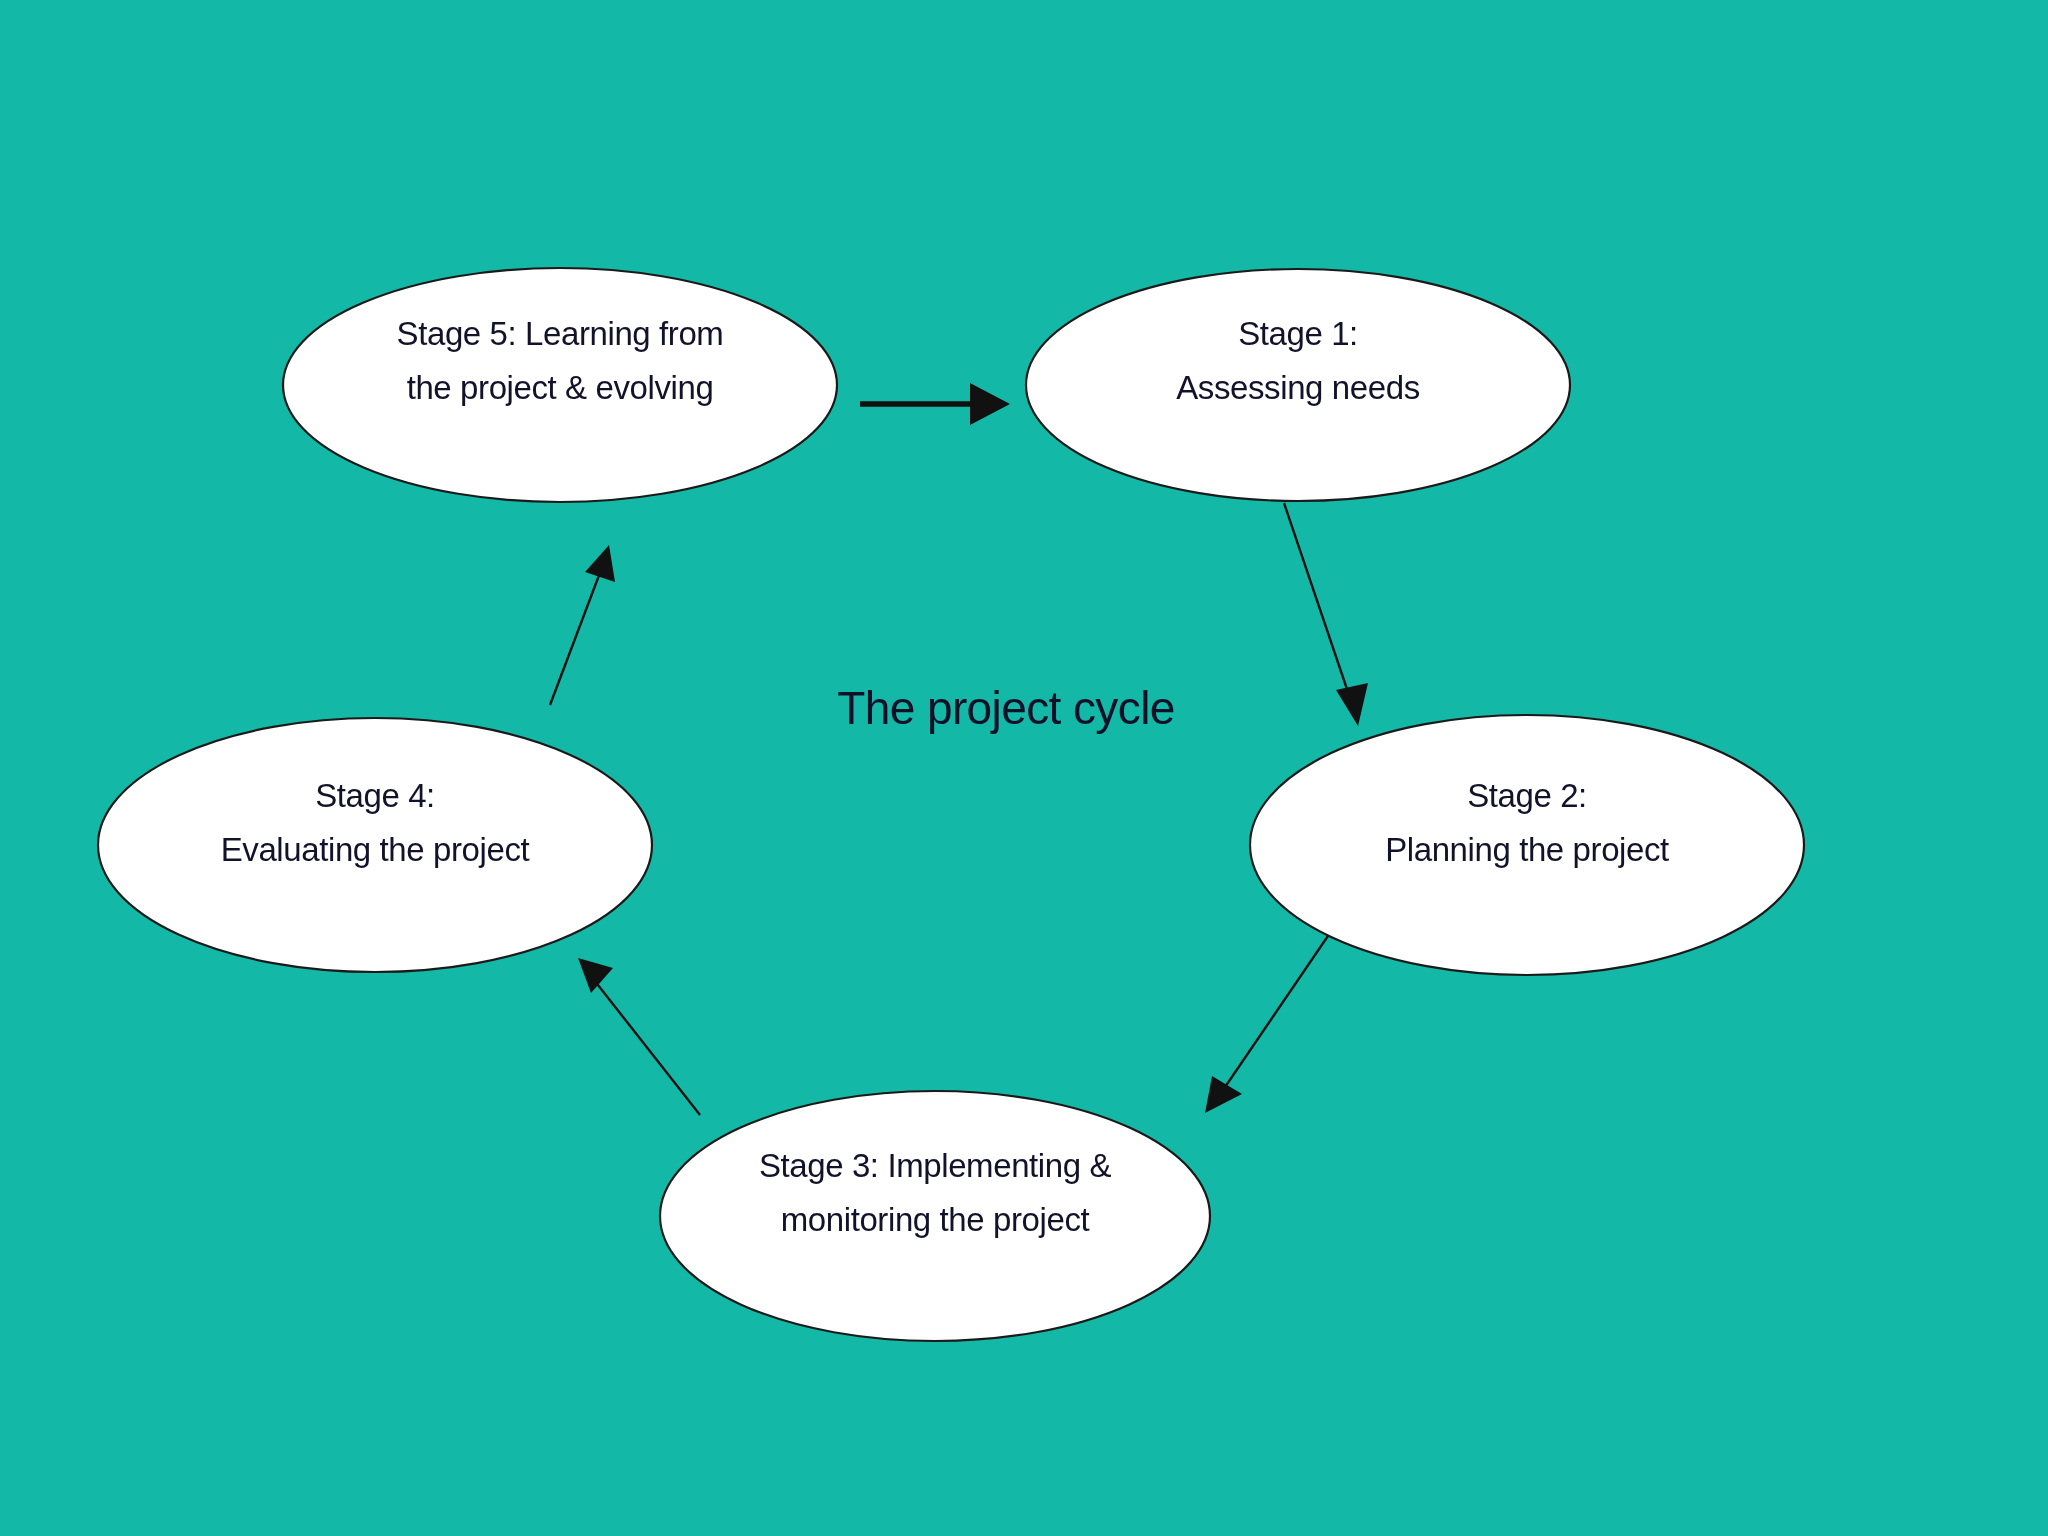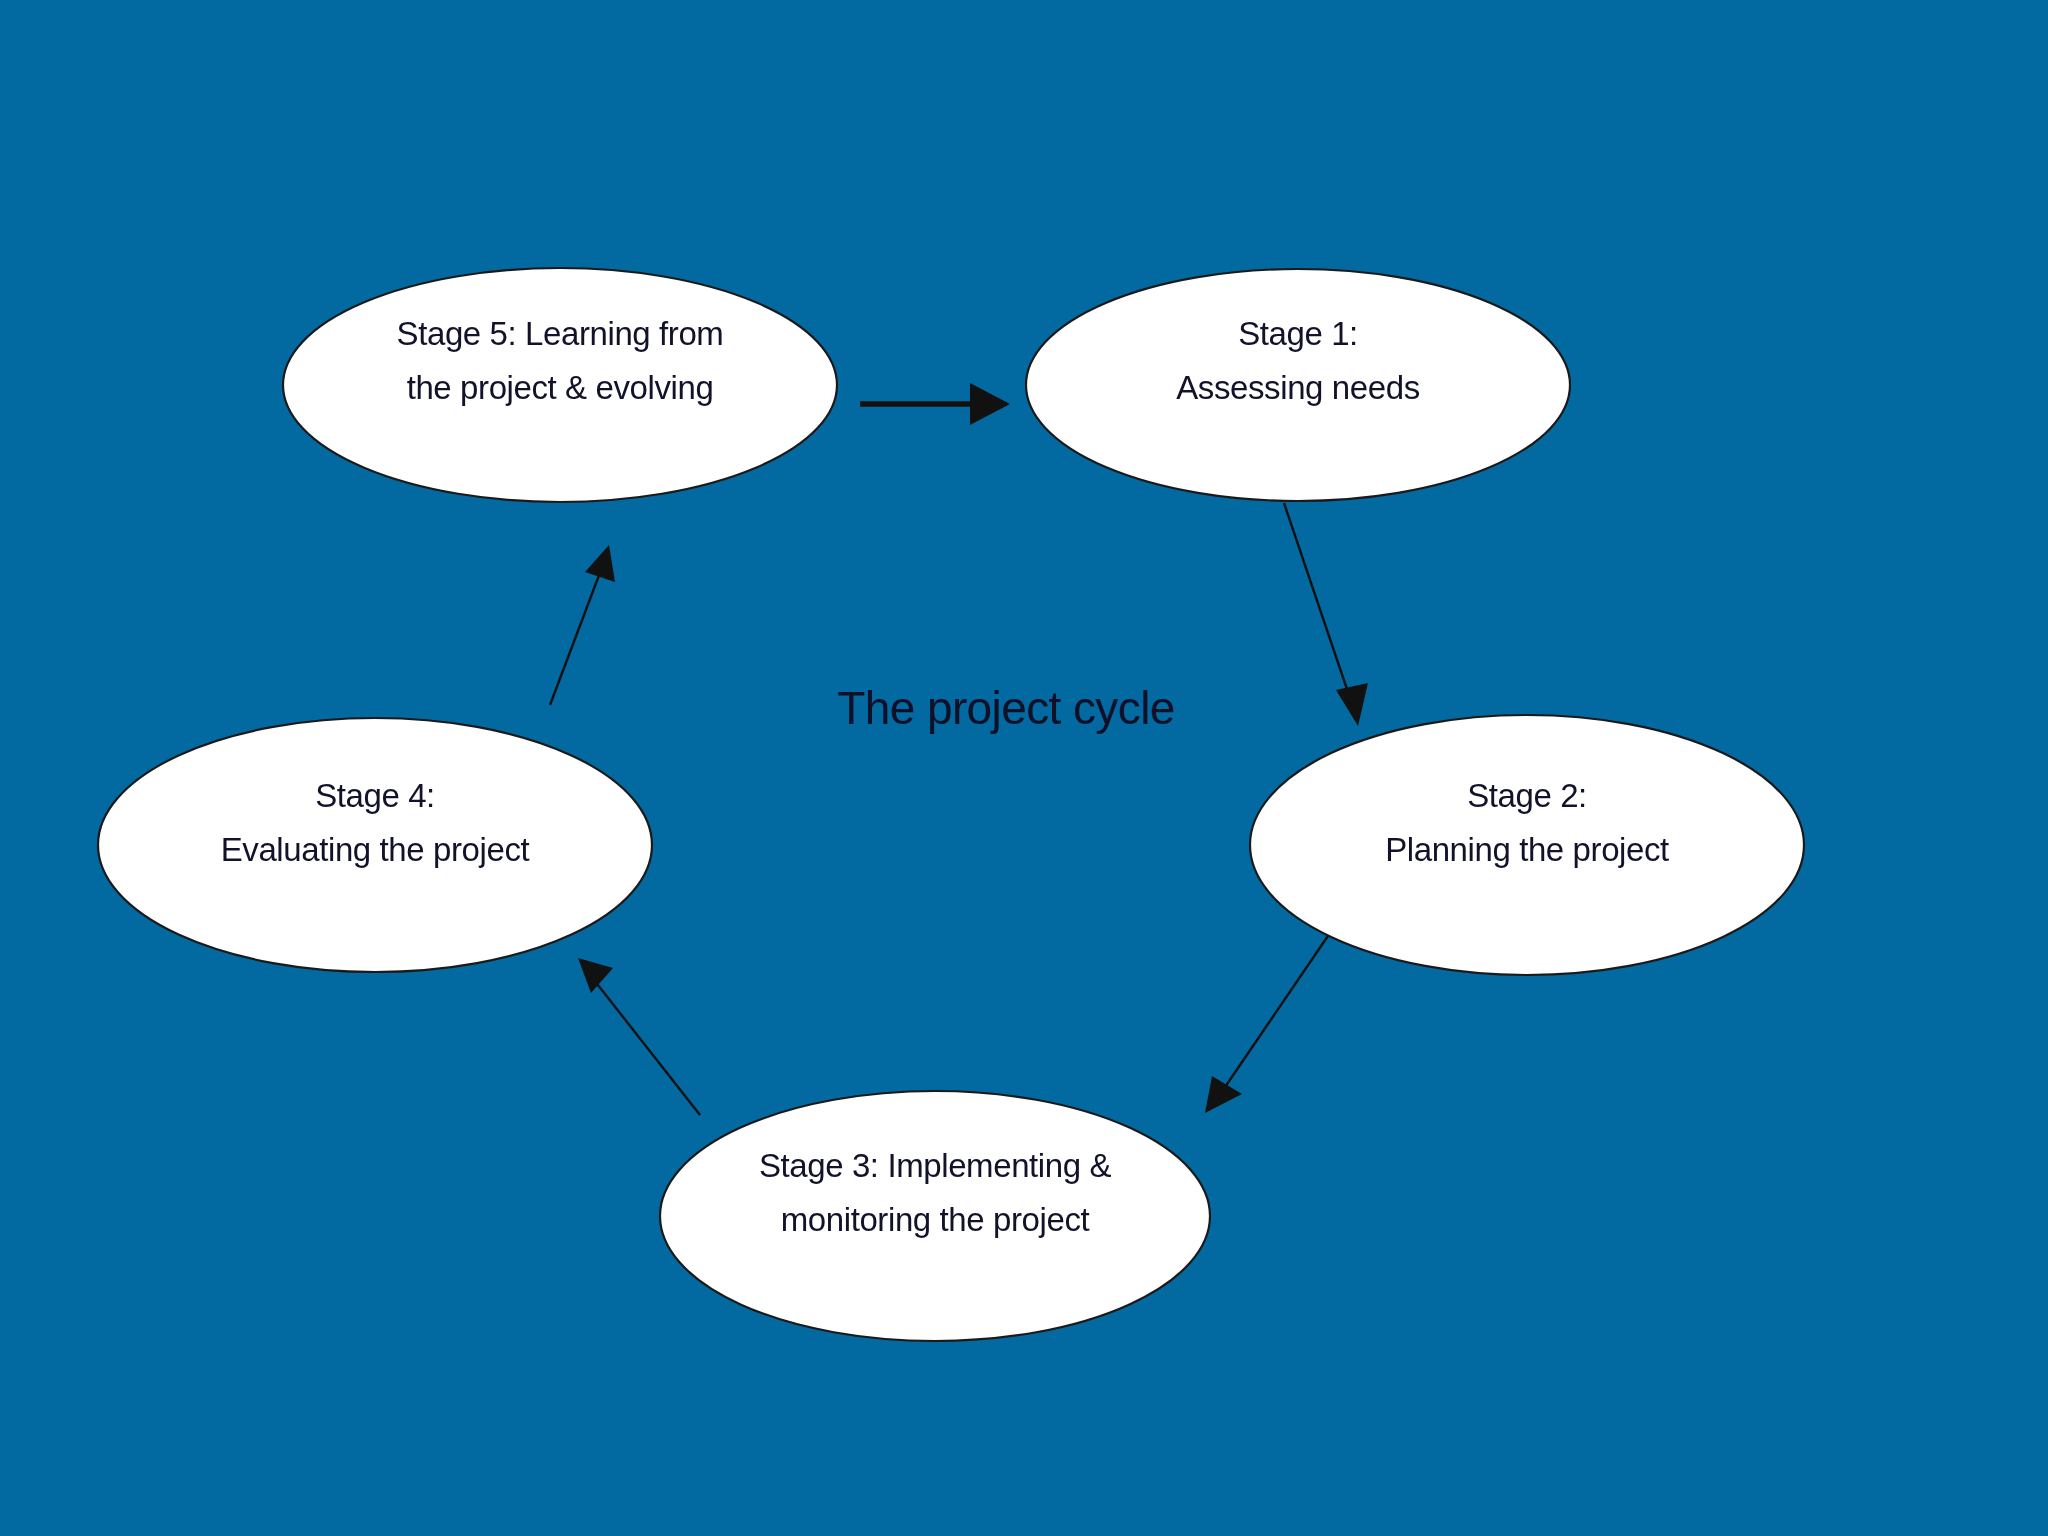--- a/index.html
+++ b/index.html
@@ -7,21 +7,21 @@
     padding: 0;
     background: #ffffff;
   }
   body {
     font-family: "Liberation Sans", sans-serif;
   }
   #canvas {
     position: relative;
     width: 2048px;
     height: 1536px;
-    background: #0369a1;
+    background: #14b8a6;
     overflow: hidden;
   }
   #diagram-svg {
     position: absolute;
     top: 0;
     left: 0;
     width: 2048px;
     height: 1536px;
   }
   .node-ellipse {

